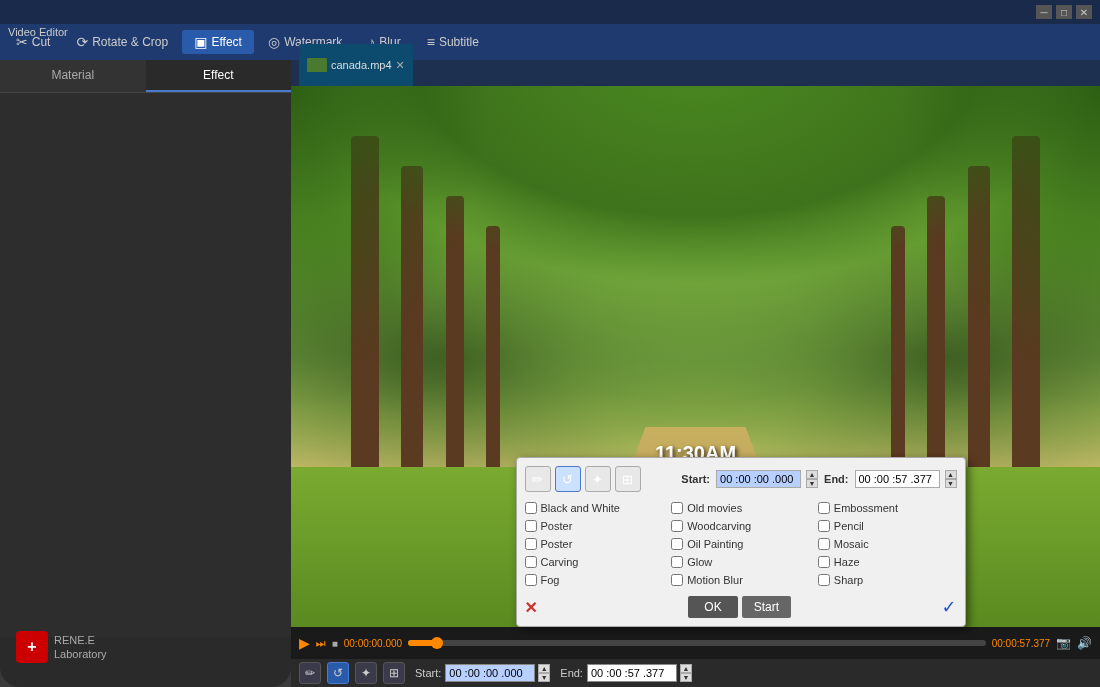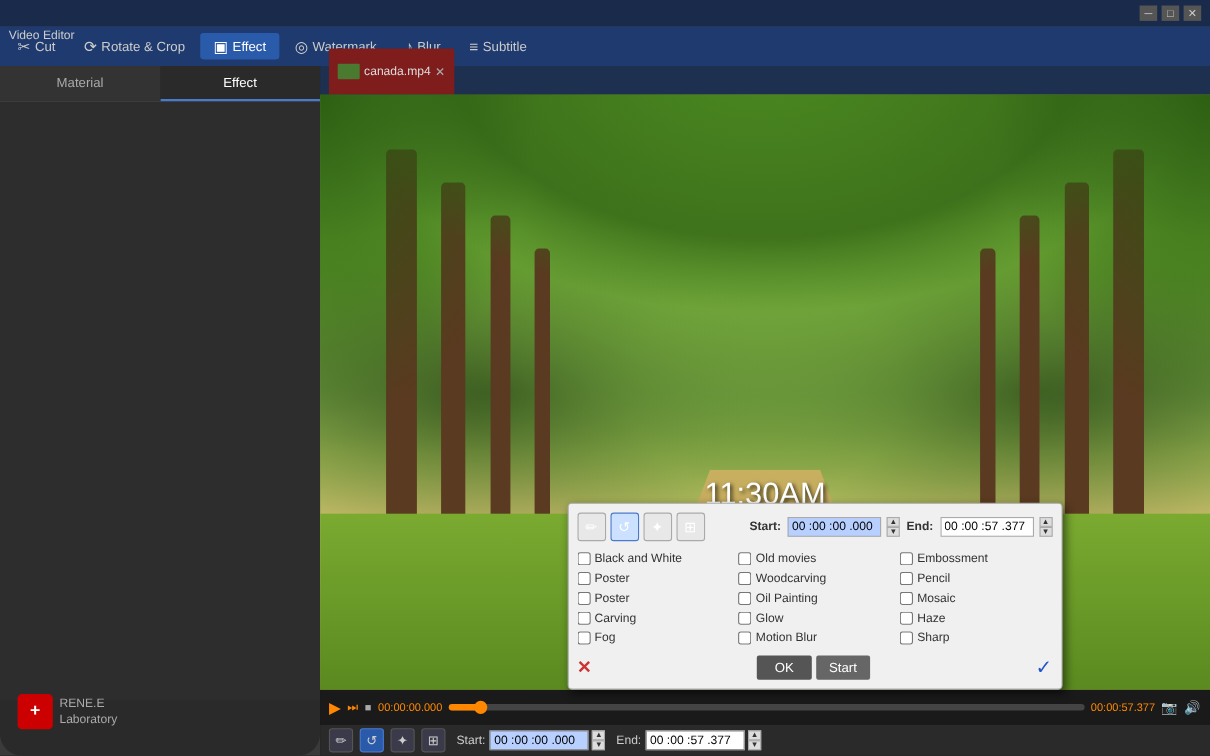--- a/index.html
+++ b/index.html
@@ -129,21 +129,21 @@
     }
     .video-overlay-text {
       position: absolute;
       bottom: 30%;
       left: 50%;
       transform: translateX(-50%);
       text-align: center;
       color: white;
       text-shadow: 2px 2px 4px rgba(0,0,0,0.8);
     }
-    .video-time-text { font-size: 28px; font-weight: normal; }
+    .video-time-text { font-size: 20px; font-weight: bold; }
     .video-location-text { font-size: 22px; font-weight: bold; }
 
     
     .playback-bar {
       background: #1a1a1a;
       padding: 4px 8px;
       display: flex;
       align-items: center;
       gap: 6px;
       height: 32px;
@@ -346,21 +346,21 @@
       border-radius: 2px;
     }
     .confirm-check {
       color: #2255cc;
       font-size: 18px;
       cursor: pointer;
     }
     .footer-btns { display: flex; gap: 4px; }
 
     .file-tab {
-      background: #7f1d1d;
+      background: #0c4a6e;
       padding: 14px 8px;
       font-size: 11px;
       color: #ddd;
       display: flex;
       align-items: center;
       gap: 4px;
       margin: 2px 0 0 4px;
       border-radius: 2px 2px 0 0;
     }
     .file-tab-x { cursor: pointer; color: #aaa; }

